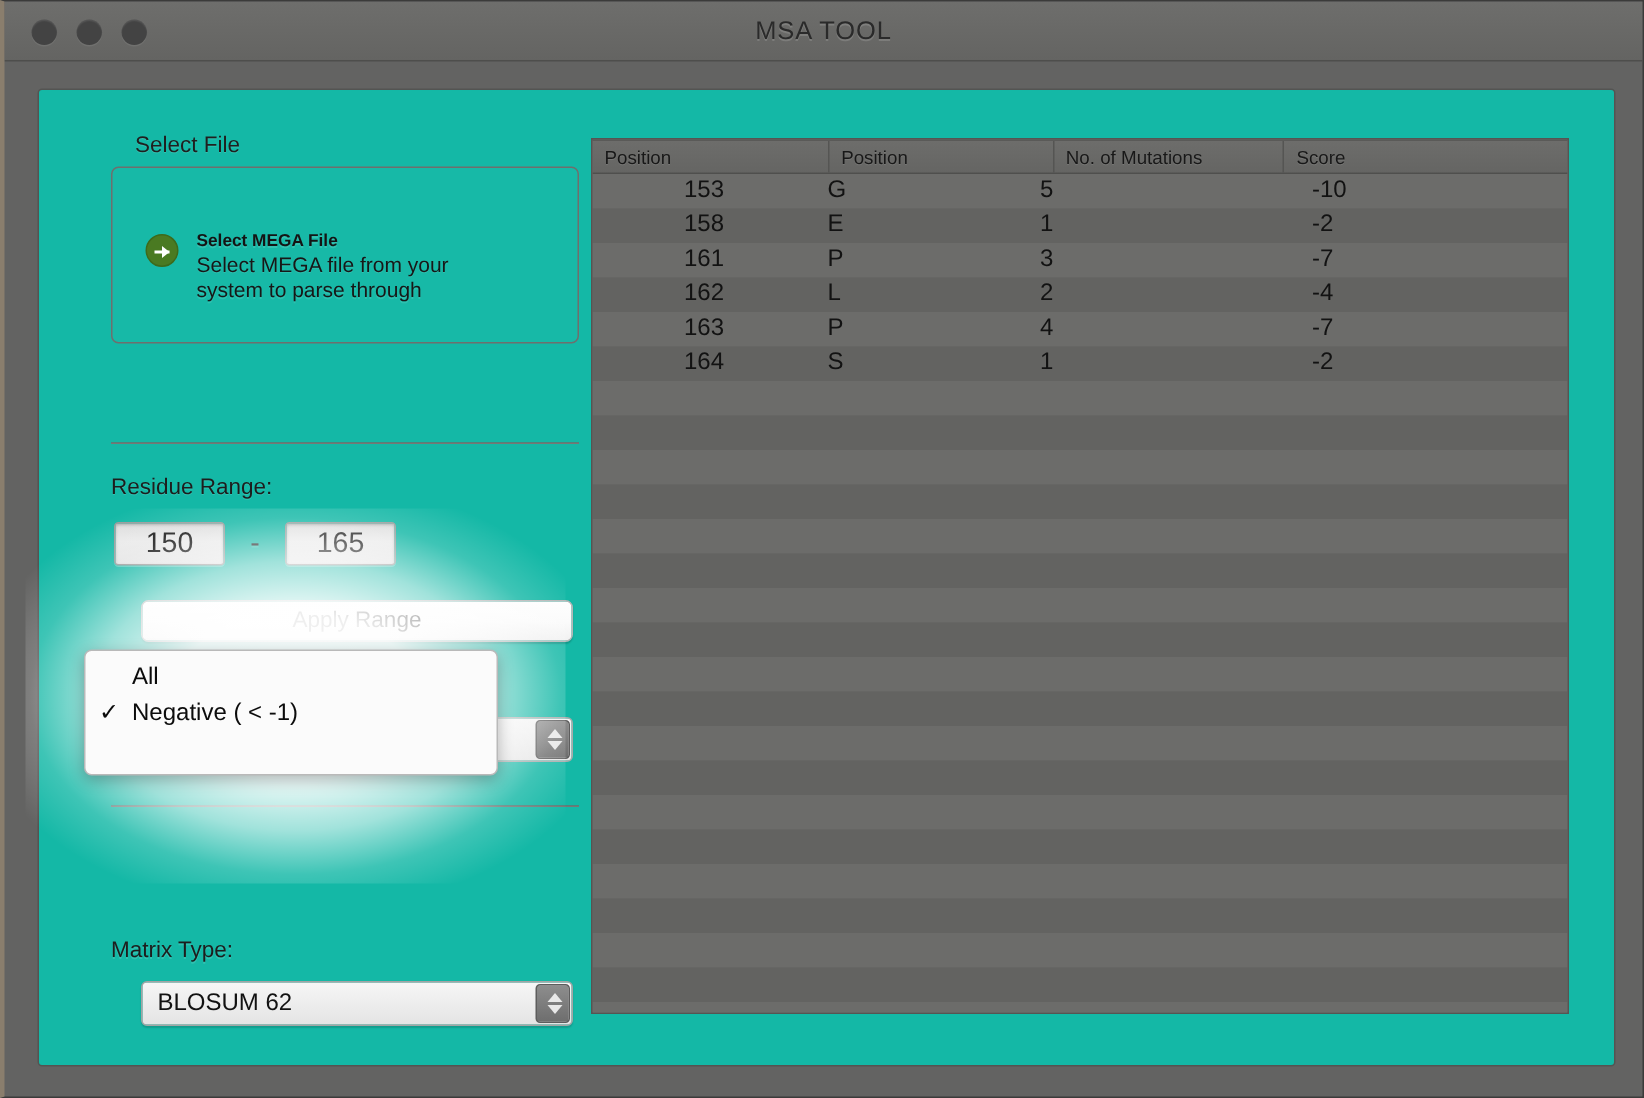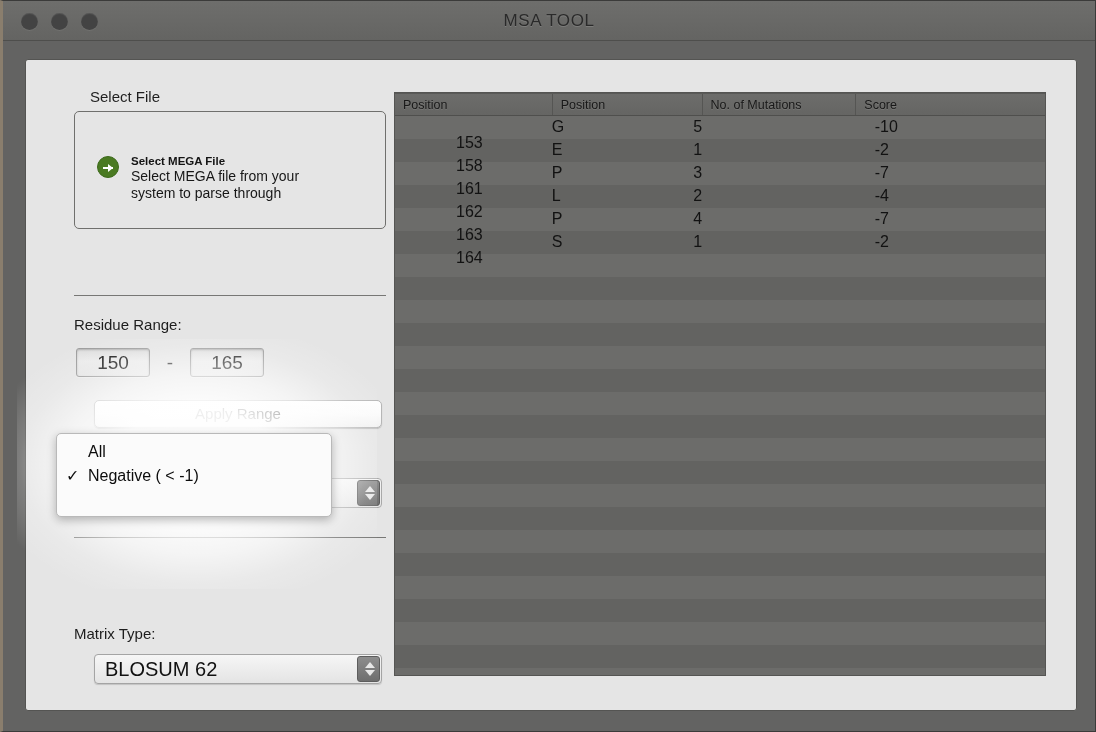--- a/index.html
+++ b/index.html
@@ -38,21 +38,21 @@
     text-align: center;
     font-size: 17px; letter-spacing: .6px;
     color: #2a2a2a;
     text-shadow: 0 1px 0 rgba(255,255,255,.14);
   }
 
   
   #panel {
     position: absolute; left: 22px; top: 58px;
     width: 1052px; height: 652px;
-    background: #e5e5e5;
+    background: #14b8a6;
     border: 1px solid #545452;
     border-radius: 3px;
   }
 
   
   #leftcol { position: absolute; left: 48px; top: 28px; width: 312px; }
 
   .group-title {
     font-size: 15px; color: #1f1f1f;
     text-shadow: 0 1px 0 rgba(255,255,255,.13);
@@ -213,21 +213,21 @@
   #matrix-select {
     position: absolute; left: 68px; top: 594px;
     width: 288px; height: 30px;
     background: linear-gradient(to bottom,#f6f6f6 0%, #e4e4e4 100%);
     border: 1px solid #a4a4a4;
     border-radius: 4px;
     box-shadow: 0 1px 1px rgba(0,0,0,.15);
   }
   #matrix-value {
     position: absolute; left: 10px; top: 0;
-    line-height: 28px; font-size: 20px; color: #111;
+    line-height: 28px; font-size: 16px; color: #111;
   }
 
   
   #table-wrap {
     position: absolute; left: 368px; top: 32px;
     width: 652px; height: 584px;
     background: #6a6a68;
     border: 1px solid #555553;
     overflow: hidden;
   }
@@ -248,21 +248,21 @@
   .c-mut { width: 154px; }
   .c-sco { width: 189px; border-right: none !important; }
 
   .trow { display: flex; height: 23px; }
   .trow.odd  { background: #6c6c6a; }
   .trow.even { background: #636361; }
   .trow > div {
     font-size: 16px; color: #121212;
     line-height: 22px;
   }
-  .trow .c-pos { text-align: center; padding-left: 0; margin-top: 16px; }
+  .trow .c-pos { text-align: center; padding-left: 0; }
   .trow .c-res { padding-left: 8px; }
   .trow .c-mut { padding-left: 8px; }
   .trow .c-sco { padding-left: 8px; margin-left: 36px; }
 </style>
 </head>
 <body>
 
 <div id="window">
 
   <div id="titlebar">

